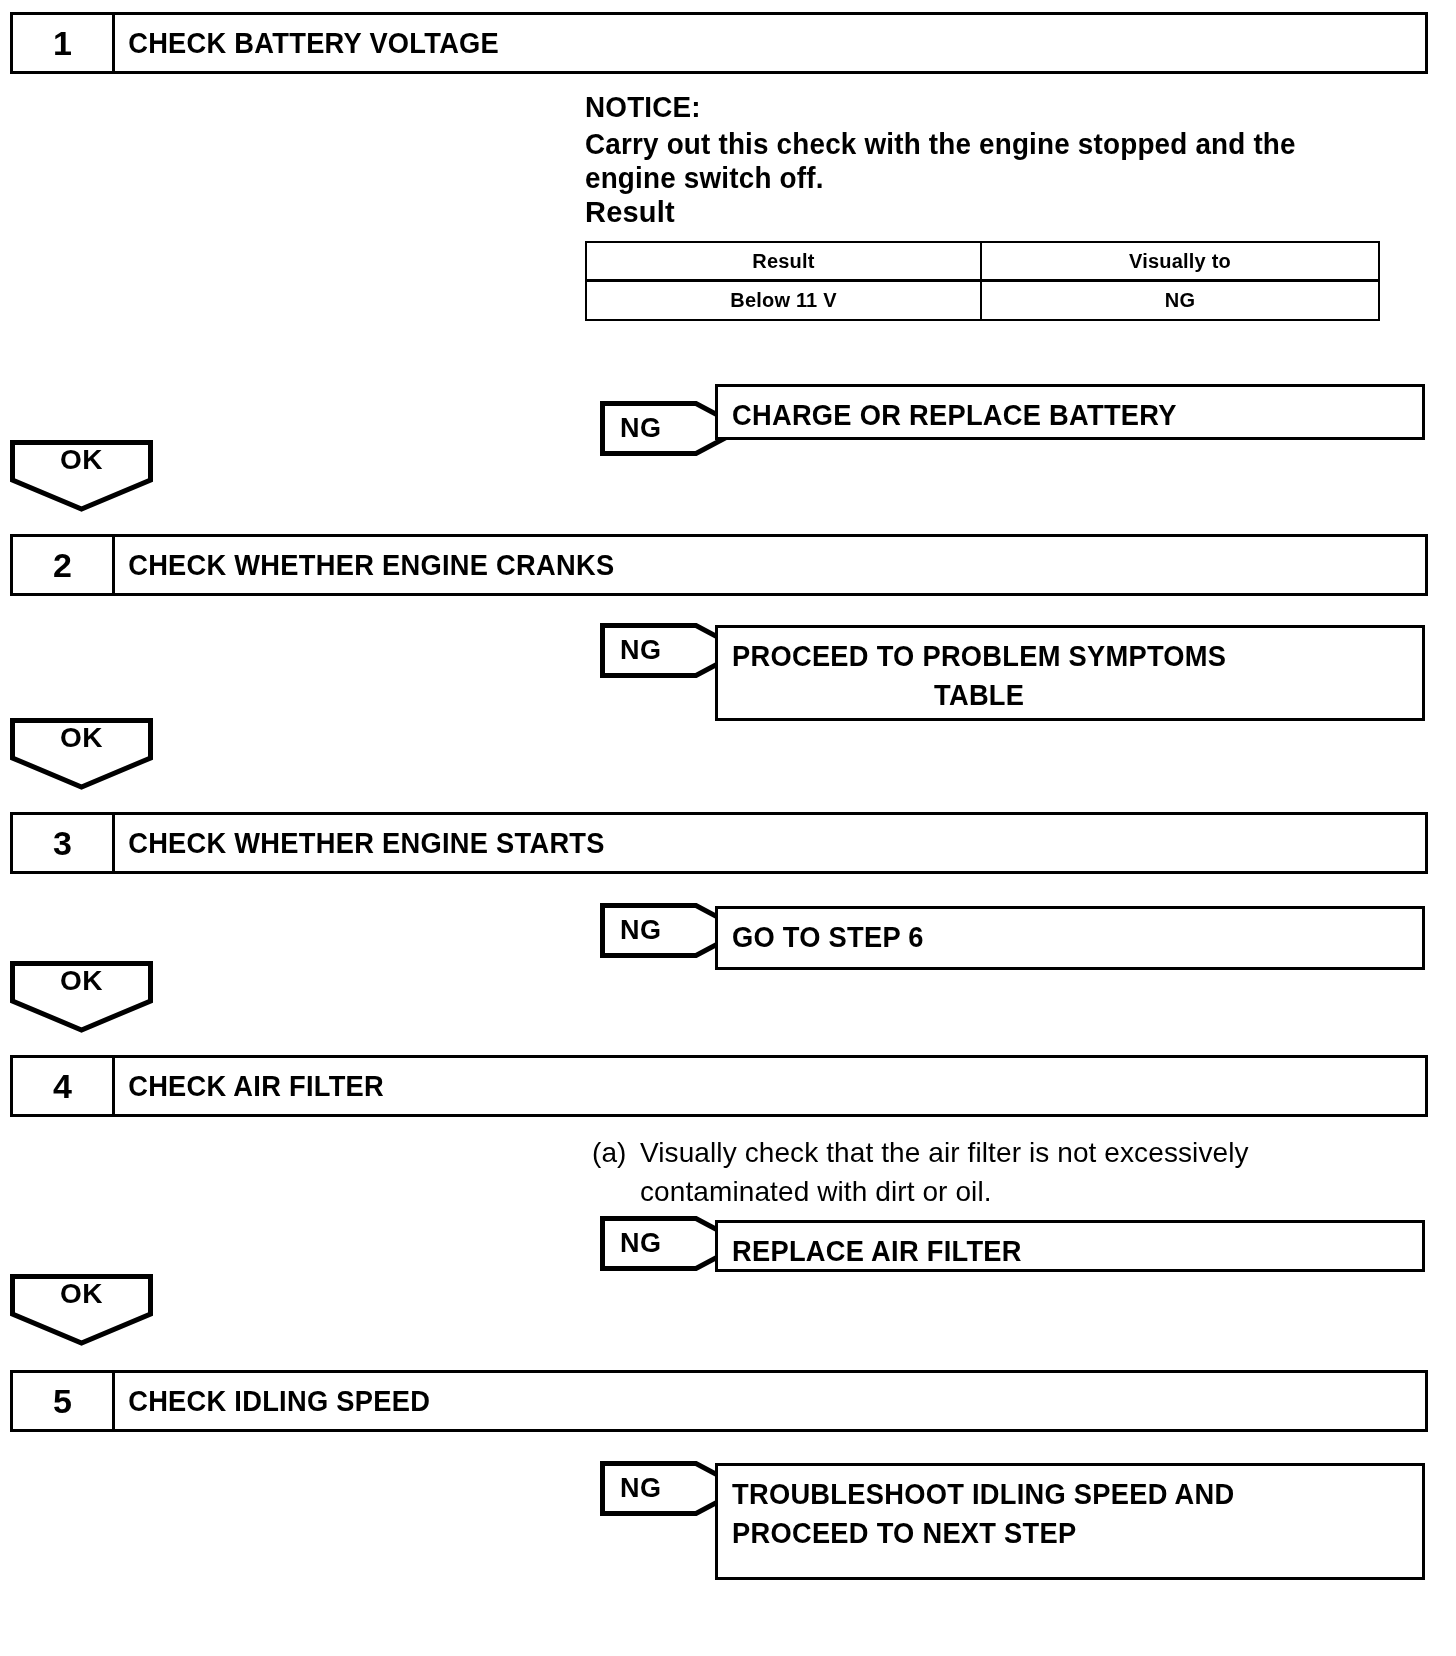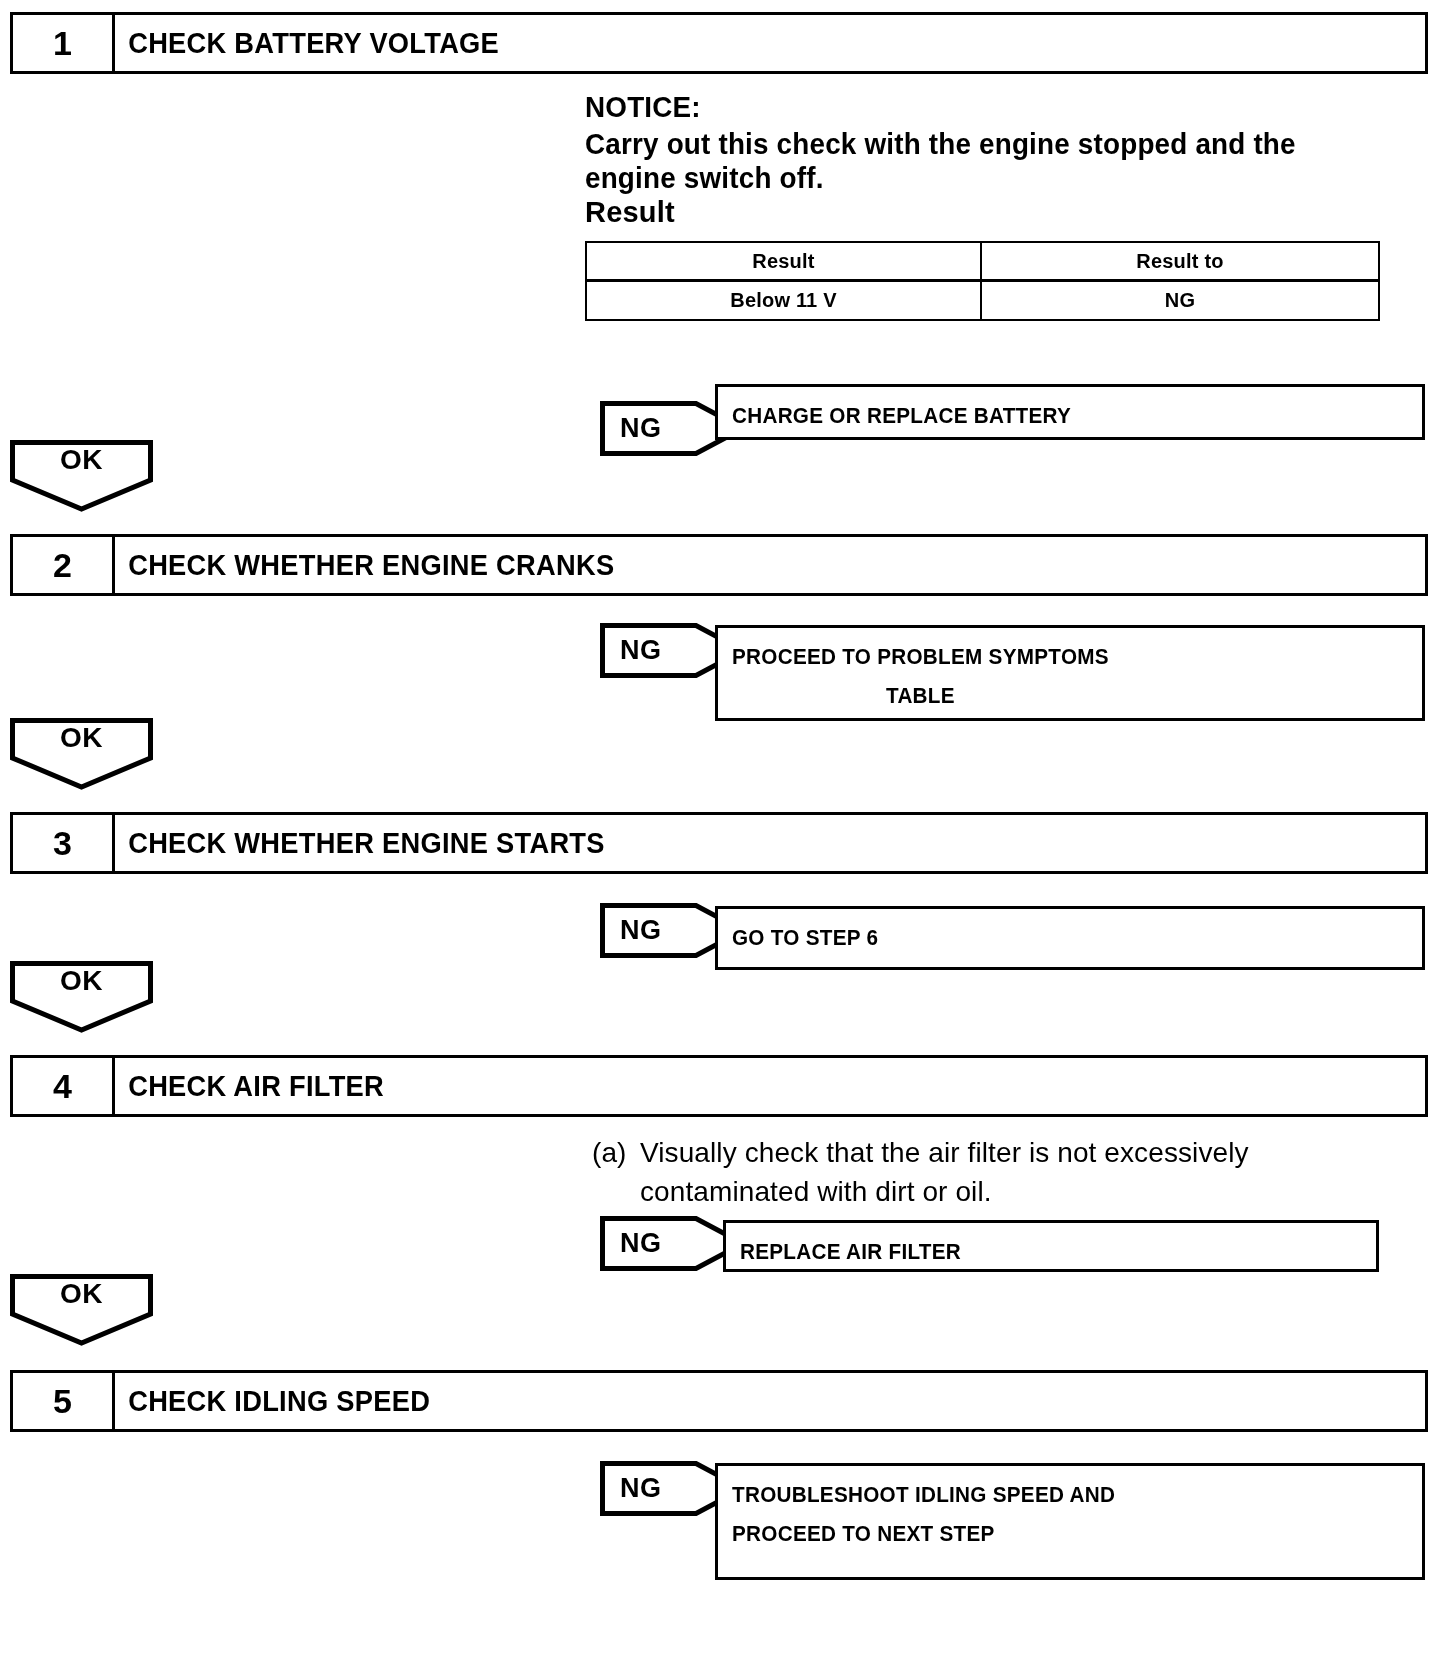--- a/index.html
+++ b/index.html
@@ -107,21 +107,21 @@
 
   
   .result-box {
     position: absolute;
     border: 3px solid #000;
     box-sizing: border-box;
     background: #fff;
     display: flex;
     align-items: flex-start;
     padding: 9px 0 0 14px;
-    font-size: 22px;
+    font-size: 29px;
     font-weight: bold;
     line-height: 39px;
     letter-spacing: 0.3px;
   }
   .result-box span {
     display: block;
     transform: scaleX(0.94);
     transform-origin: left top;
     white-space: pre-line;
   }
@@ -196,21 +196,21 @@
 
   <div class="notice" style="left:585px; top:127px; width:820px;">Carry out this check with the engine stopped and the
 engine switch off.</div>
 
   <div class="result-word" style="left:585px; top:196px;">Result</div>
 
   <table class="res-table" style="left:585px; top:241px; width:795px;">
     <tbody>
       <tr class="hdr">
         <td class="c1">Result</td>
-        <td class="c2">Result to</td>
+        <td class="c2">Visually to</td>
       </tr>
       <tr class="bdy">
         <td class="c1">Below 11 V</td>
         <td class="c2">NG</td>
       </tr>
     </tbody>
   </table>
 
   <div class="ng-tag" style="left:600px; top:401px;">
     <svg viewBox="0 0 146 55" preserveAspectRatio="none">
@@ -288,21 +288,21 @@
 contaminated with dirt or oil.</div>
   </div>
 
   <div class="ng-tag" style="left:600px; top:1216px;">
     <svg viewBox="0 0 146 55" preserveAspectRatio="none">
       <polygon points="2.5,2.5 96,2.5 143,27.5 96,52.5 2.5,52.5" fill="#ffffff" stroke="#000000" stroke-width="5"></polygon>
     </svg>
     <div class="ng-label">NG</div>
   </div>
 
-  <div class="result-box" style="left:715px; top:1220px; width:656px; height:52px;margin-left:8px;">
+  <div class="result-box" style="left:715px; top:1220px; width:710px; height:52px;">
     <span>REPLACE AIR FILTER</span>
   </div>
 
   <div class="ok-tag" style="left:10px; top:1274px;">
     <svg viewBox="0 0 143 72" preserveAspectRatio="none">
       <polygon points="2.5,2.5 140.5,2.5 140.5,40 71.5,69 2.5,40" fill="#ffffff" stroke="#000000" stroke-width="5"></polygon>
     </svg>
     <div class="ok-label">OK</div>
   </div>
 

